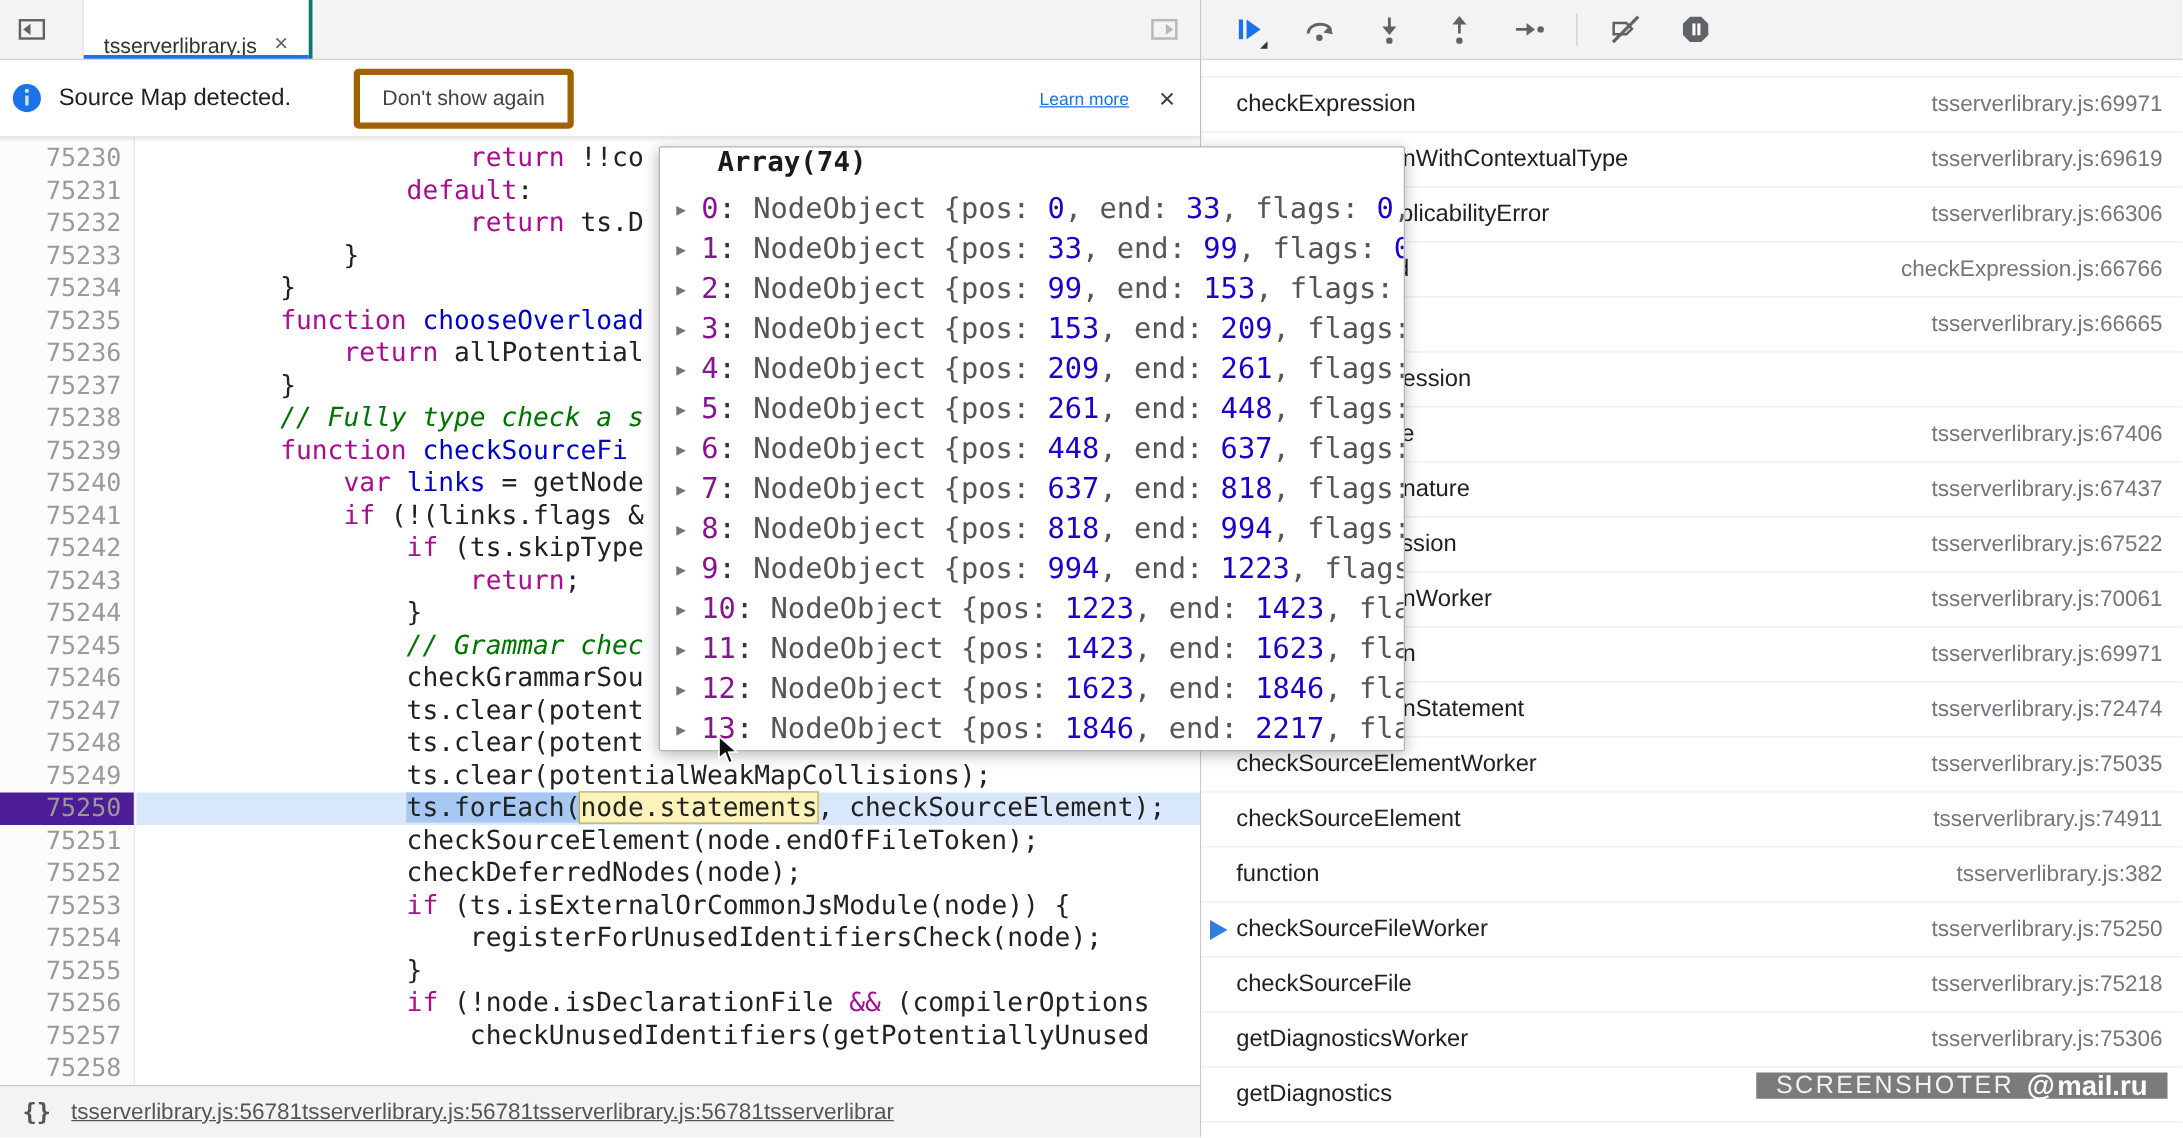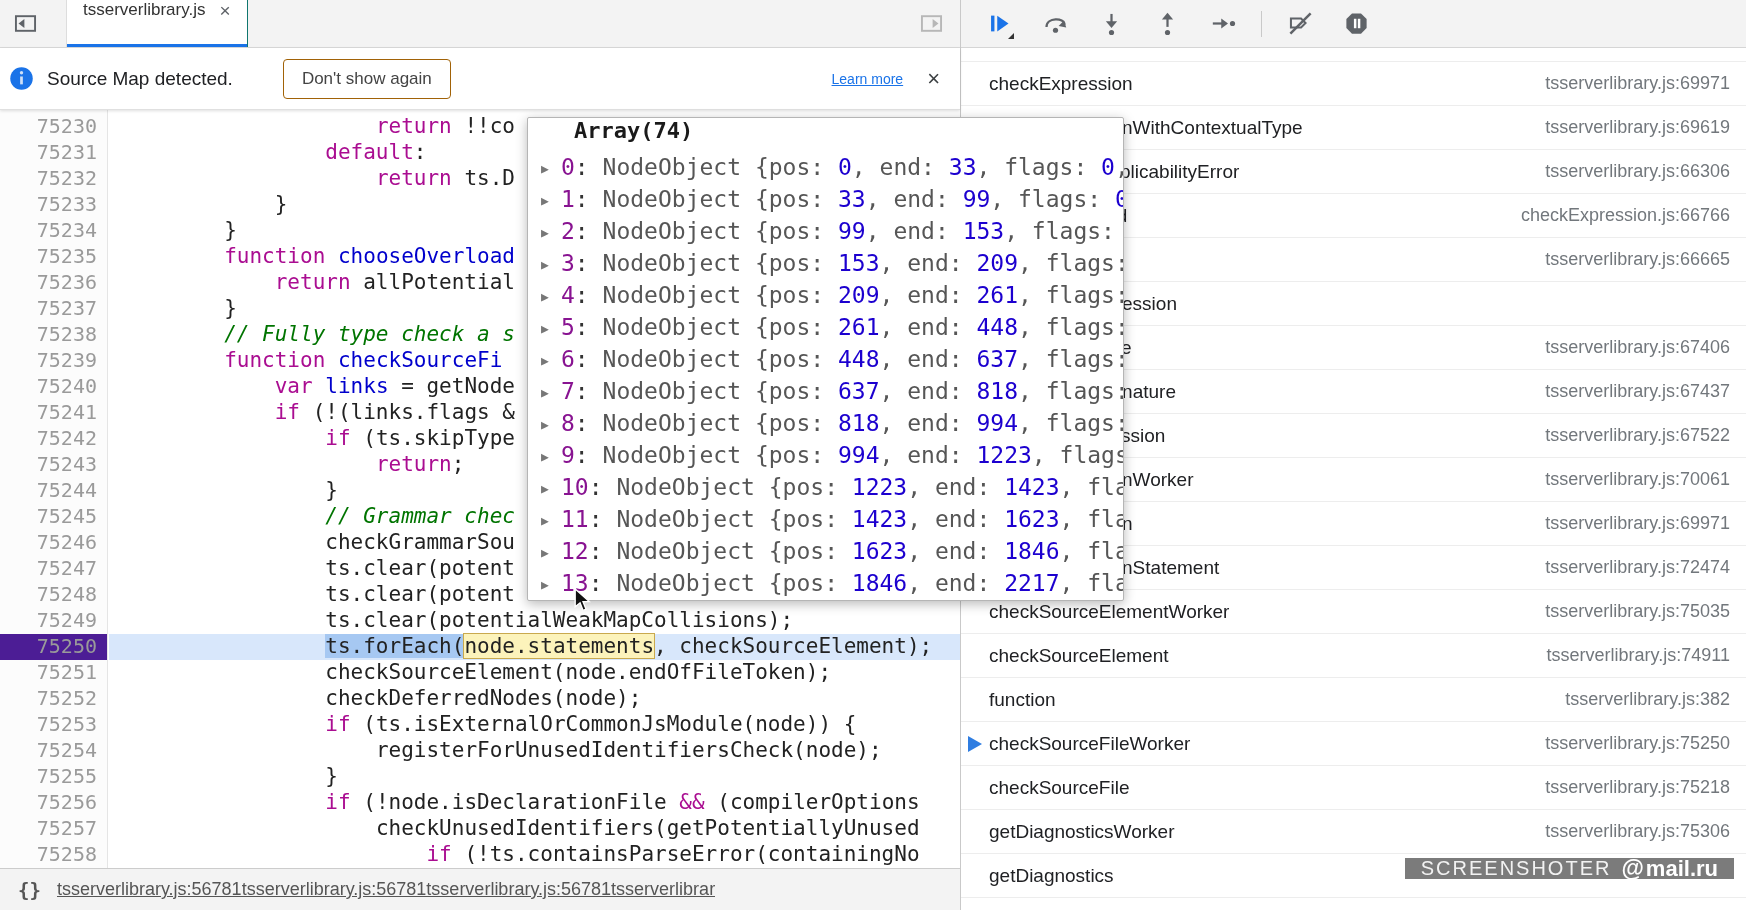--- a/index.html
+++ b/index.html
@@ -7,32 +7,32 @@
        font-family:"Liberation Sans",sans-serif;-webkit-font-smoothing:antialiased;}
 
   
   .left-panel{position:absolute;left:0;top:0;width:960px;height:910px;background:#fff;}
 
   .tabbar{height:48px;background:#f3f3f3;border-bottom:1px solid #dadada;display:flex;
           align-items:center;box-sizing:border-box;}
   .icon-btn{width:34px;height:34px;margin-left:8px;background:none;border:none;display:flex;
             align-items:center;justify-content:center;padding:0;cursor:pointer;}
   .tab{height:47px;margin-left:24px;padding:0 16px;background:#fff;border-left:1px solid #ddd;
-       border-right:1px solid #0f766e;display:flex;align-items:flex-start;position:relative;cursor:pointer;}
+       border-right:3px solid #0f766e;display:flex;align-items:flex-end;position:relative;cursor:pointer;}
   .tab::after{content:"";position:absolute;left:0;right:0;bottom:0;height:3px;background:#1a73e8;}
   .tab-label{font-size:17px;color:#333;}
   .tab-close{margin-left:14px;color:#5f6368;font-size:19px;cursor:pointer;}
   .tab-spacer{flex:1;}
   .right-toggle{margin-right:12px;}
 
   .infobar{height:62px;background:#fff;border-bottom:1px solid #e0e0e0;
            box-shadow:0 1px 3px rgba(0,0,0,.13);display:flex;align-items:center;
            padding:0 20px 0 8px;box-sizing:border-box;position:relative;z-index:3;}
   .info-msg{font-size:19px;color:#202124;margin-left:12px;}
-  .info-btn{margin-left:50px;font-size:17px;color:#444;background:#fff;border:1px solid #a16207;
+  .info-btn{margin-left:50px;font-size:17px;color:#444;background:#fff;border:5px solid #a16207;
             border-radius:4px;padding:9px 18px;font-family:inherit;cursor:pointer;}
   .flex-sp{flex:1;}
   .learn-more{font-size:14px;color:#1a73e8;text-decoration:underline;margin-right:24px;cursor:pointer;}
   .info-close{font-size:22px;color:#3c4043;cursor:pointer;}
 
   .editor{position:absolute;top:110px;bottom:42px;left:0;right:0;overflow:hidden;background:#fff;}
   .gutter{position:absolute;left:0;top:0;bottom:0;width:108px;background:#fcfcfc;
           border-right:1px solid #e5e5e5;padding-top:4px;box-sizing:border-box;}
   .gl{height:26px;line-height:26px;text-align:right;padding-right:10px;
       font:20px "DejaVu Sans Mono",monospace;color:#9a9a9a;}
@@ -190,21 +190,20 @@
           <div class="cl"><span class="tk-p">                </span><span class="tk-p">ts.clear(potent</span></div>
           <div class="cl"><span class="tk-p">                </span><span class="tk-p">ts.clear(potentialWeakMapCollisions);</span></div>
           <div class="cl exec"><span class="tk-p">                </span><span class="tk-x">ts.forEach(</span><span class="tk-e">node.statements</span><span class="tk-p">, checkSourceElement);</span></div>
           <div class="cl"><span class="tk-p">                </span><span class="tk-p">checkSourceElement(node.endOfFileToken);</span></div>
           <div class="cl"><span class="tk-p">                </span><span class="tk-p">checkDeferredNodes(node);</span></div>
           <div class="cl"><span class="tk-p">                </span><span class="tk-k">if</span><span class="tk-p"> (ts.isExternalOrCommonJsModule(node)) {</span></div>
           <div class="cl"><span class="tk-p">                    </span><span class="tk-p">registerForUnusedIdentifiersCheck(node);</span></div>
           <div class="cl"><span class="tk-p">                </span><span class="tk-p">}</span></div>
           <div class="cl"><span class="tk-p">                </span><span class="tk-k">if</span><span class="tk-p"> (!node.isDeclarationFile </span><span class="tk-k">&amp;&amp;</span><span class="tk-p"> (compilerOptions</span></div>
           <div class="cl"><span class="tk-p">                    </span><span class="tk-p">checkUnusedIdentifiers(getPotentiallyUnused</span></div>
-          <div class="cl"><span class="tk-p">                        </span><span class="tk-k">if</span><span class="tk-p"> (!ts.containsParseError(containingNo</span></div>
         </div>
     </div>
 
     <div class="statusbar">
       <span class="pp">{}</span>
       <span class="sb-links">tsserverlibrary.js:56781tsserverlibrary.js:56781tsserverlibrary.js:56781tsserverlibrar</span>
     </div>
   </div>
 
   <div class="right-panel">

